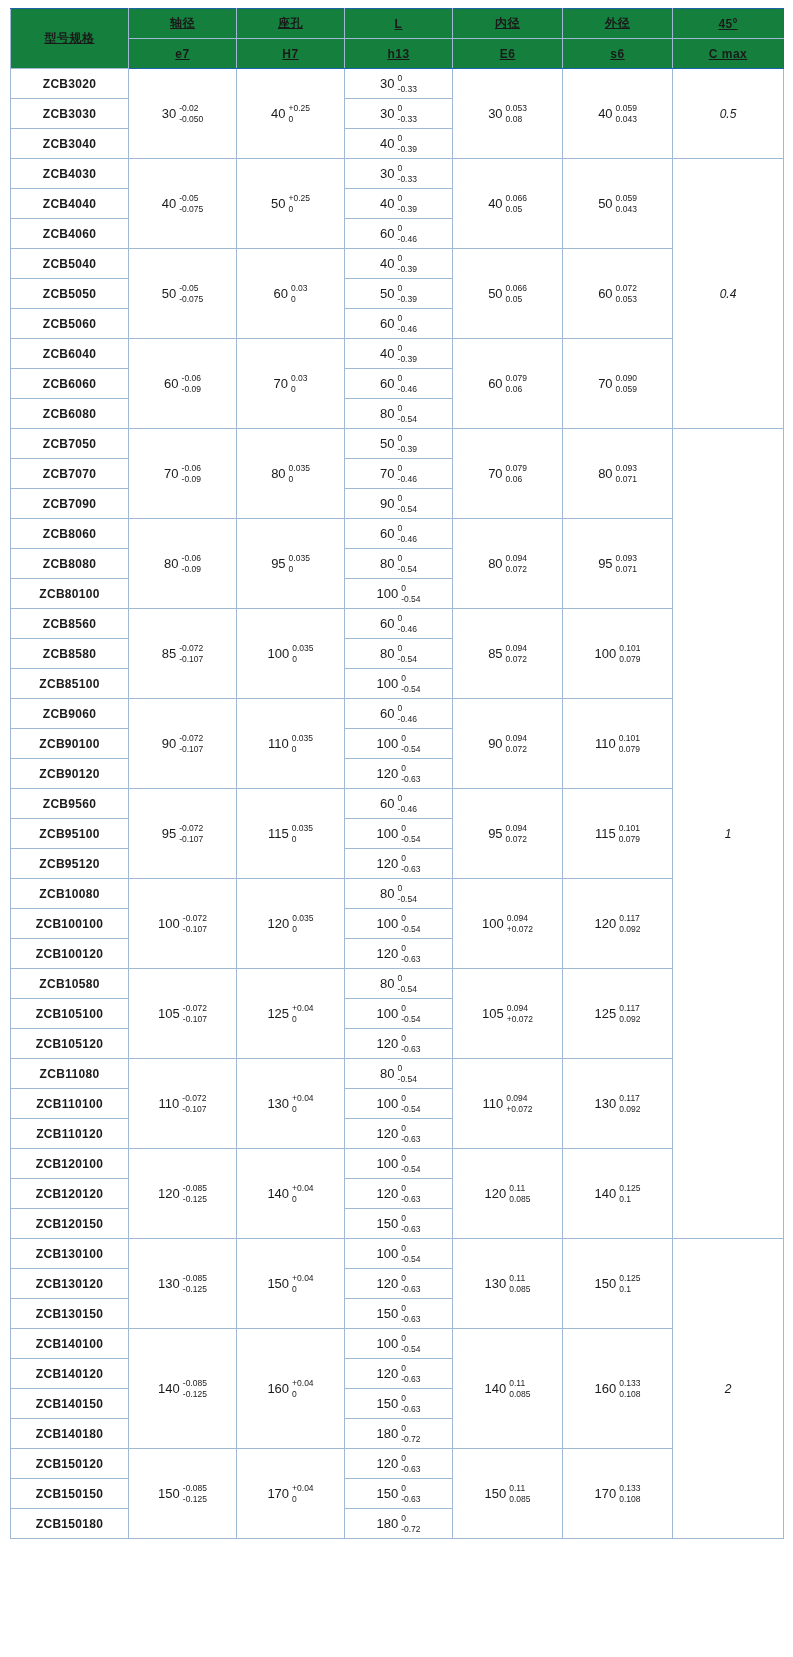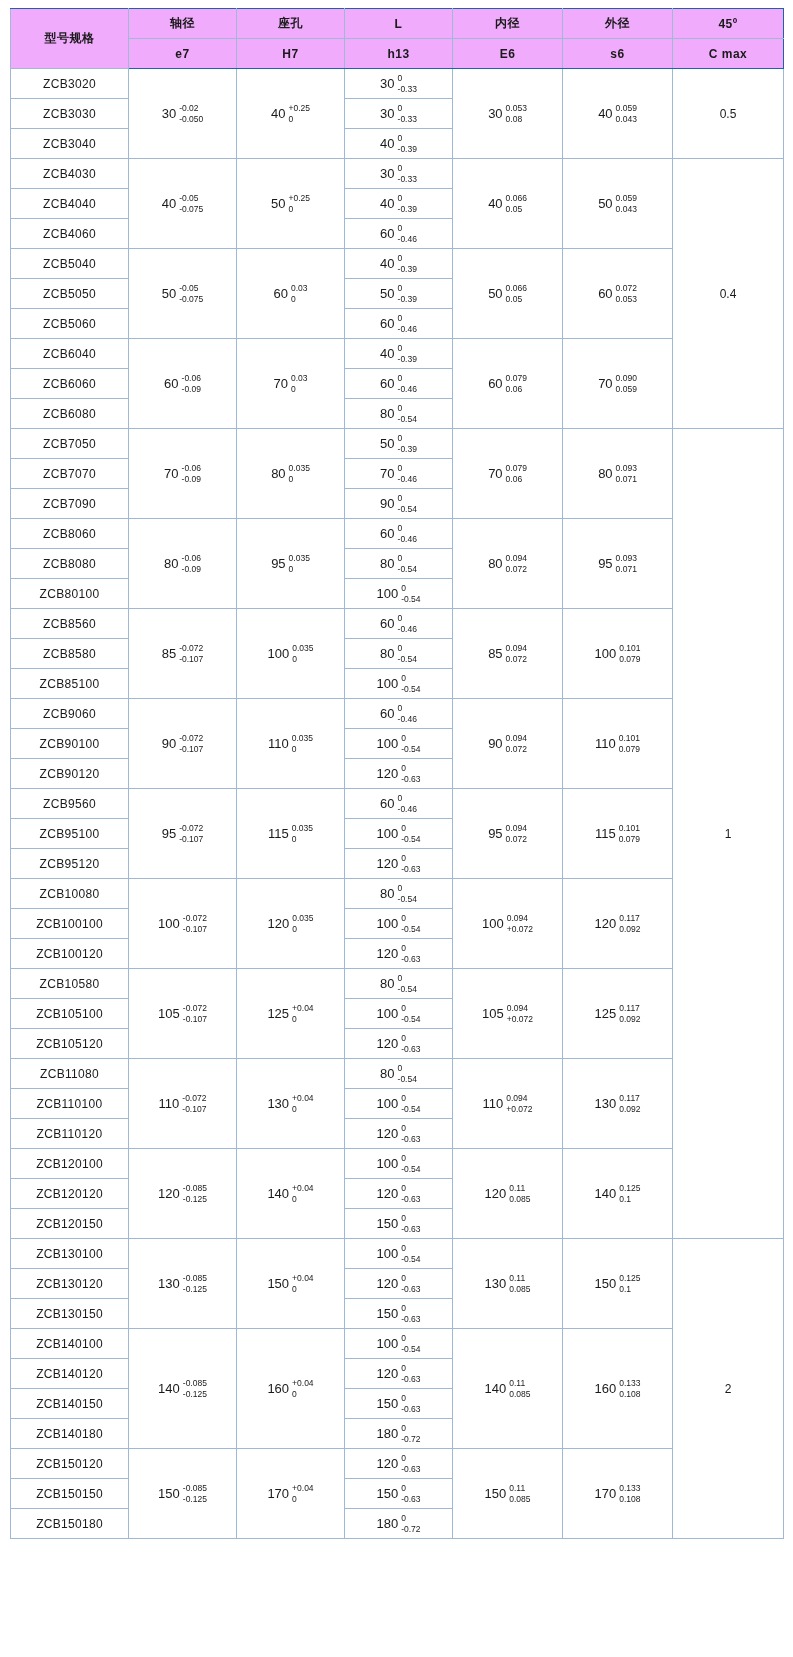--- a/index.html
+++ b/index.html
@@ -30,39 +30,41 @@
   table.spec th, table.spec td {
     border: 1px solid #9fb8d4;
     padding: 0;
     font-size: 12px;
     color: #1a1a1a;
     text-align: center;
     vertical-align: middle;
     height: 30px;
   }
   thead th {
-    background: #f0abfc;
+    background: #15803d;
     color: #ffffff;
     font-weight: bold;
     font-size: 13px;
     border: 1px solid #1e63a8;
     border-right-color: #dbe6f2;
     border-bottom-color: #dbe6f2;
     height: 24px;
     letter-spacing: 0.5px;
+    text-decoration: underline;
   }
   thead tr:first-child th { border-top-color: #1e63a8; }
   thead th.last { border-right-color: #1e63a8; }
   thead tr:last-child th { border-bottom-color: #1e63a8; }
 
   td.model {
     text-align: left;
     padding-left: 26px;
     font-size: 12.5px;
     letter-spacing: 0.3px;
+    font-weight: bold;
   }
   
   .tolwrap {
     display: inline-flex;
     align-items: center;
     justify-content: center;
     line-height: 1;
   }
   .nom {
     font-size: 13px;
@@ -73,21 +75,21 @@
     flex-direction: column;
     align-items: flex-start;
     justify-content: center;
     font-size: 8.5px;
     line-height: 1.22;
     text-align: left;
   }
   .devs span { display: block; white-space: nowrap; }
   .thick { border-top: 1px solid #1f5fa8 !important; }
   td.group, td.cmax { vertical-align: middle; }
-  td.cmax { font-size: 13px; }
+  td.cmax { font-size: 13px; font-style: italic; }
 </style>
 </head>
 <body>
 
 <div id="page">
   <table class="spec">
     <colgroup>
       <col class="c0">
         <col class="c1">
         <col class="c2">

